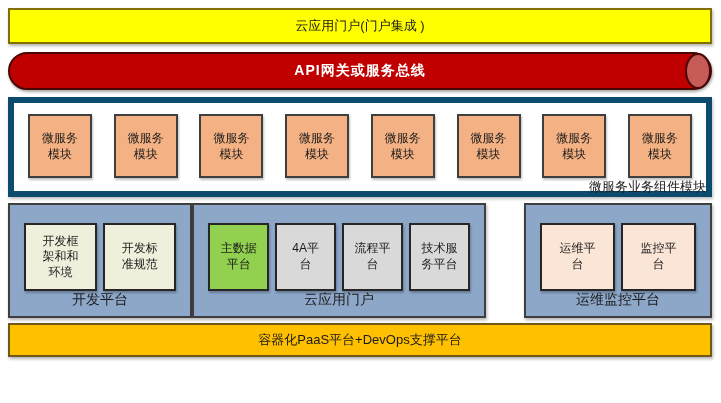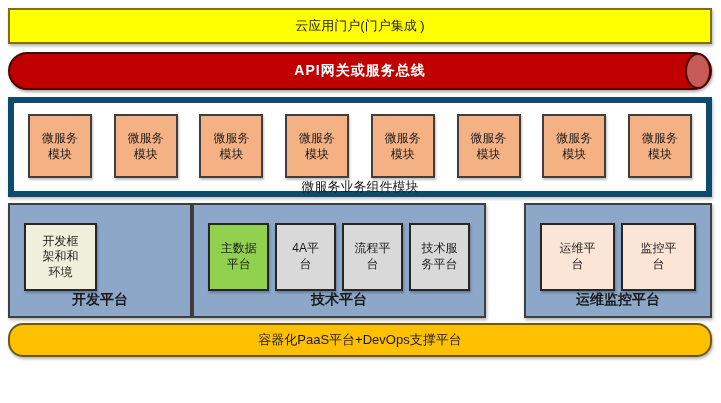--- a/index.html
+++ b/index.html
@@ -17,21 +17,21 @@
   .bar {
     width: 704px;
     display: flex; align-items: center; justify-content: center;
     border: 2px solid #7F7000;
     box-shadow: 1px 2px 3px rgba(0,0,0,0.30);
     font-size: 13px;
     text-align: center;
   }
   .top-bar { height: 36px; }
   .infra-bar { border-color: #6E5A14; }
-  .paas-bar { height: 34px; margin-top: 5px; border-radius: 15px; }
+  .paas-bar { height: 34px; margin-top: 5px; }
   .iaas-bar { height: 35px; margin-top: 5px; }
 
   
   .cylinder {
     position: relative;
     width: 704px; height: 38px;
     margin-top: 8px;
     background: #C00000;
     border: 2px solid #4A0505;
     border-radius: 19px;
@@ -66,21 +66,21 @@
   .micro-box {
     width: 64px; height: 64px;
     border: 2px solid #3F3F3F;
     box-shadow: 1px 2px 2px rgba(0,0,0,0.25);
     display: flex; align-items: center; justify-content: center;
     font-size: 12px; line-height: 1.35;
     text-align: center; white-space: pre-line;
   }
   .micro-label {
     margin-top: auto;
-    text-align: center;
+    text-align: right;
     font-size: 13px;
     padding-bottom: 17px;
   }
 
   
   .panels {
     width: 704px; margin-top: 6px;
     display: flex; justify-content: space-between;
   }
   .panel {
@@ -103,21 +103,21 @@
     display: flex; align-items: center; justify-content: center;
     font-size: 12px; line-height: 1.3;
     text-align: center; white-space: pre-line;
   }
   .panel-dev  .pbox { width: 73px; }
   .panel-tech .pbox { width: 61px; }
   .panel-ops  .pbox { width: 75px; }
   .panel-label {
     margin-top: auto;
     text-align: center;
-    font-weight: bold;
+    font-weight: normal;
     font-size: 14px;
     padding-bottom: 7px;
     border-radius: 9px;
   }
 </style>
 </head>
 <body>
 
 <div class="page">
   <div class="stack">
@@ -153,36 +153,38 @@
       <div class="micro-label">微服务业务组件模块</div>
     </div>
 
     <div class="panels">
 
       <div class="panel panel-dev" style="background-color: rgb(141, 167, 201);">
         <div class="panel-boxes">
           <div class="pbox" style="background-color: rgb(239, 239, 220);">开发框
 架和和
 环境</div>
+          <div class="pbox" style="background-color: rgb(239, 239, 220);">开发标
+准规范</div>
         </div>
         <div class="panel-label">开发平台</div>
       </div>
 
       <div class="panel panel-tech" style="background-color: rgb(141, 167, 201);">
         <div class="panel-boxes">
           <div class="pbox" style="background-color: rgb(146, 208, 80);">主数据
 平台</div>
           <div class="pbox" style="background-color: rgb(217, 217, 217);">4A平
 台</div>
           <div class="pbox" style="background-color: rgb(217, 217, 217);">流程平
 台</div>
           <div class="pbox" style="background-color: rgb(217, 217, 217);">技术服
 务平台</div>
         </div>
-        <div class="panel-label">技术平台</div>
+        <div class="panel-label">云应用门户</div>
       </div>
 
       <div class="panel panel-ops" style="background-color: rgb(141, 167, 201);">
         <div class="panel-boxes">
           <div class="pbox" style="background-color: rgb(251, 229, 214);">运维平
 台</div>
           <div class="pbox" style="background-color: rgb(251, 229, 214);">监控平
 台</div>
         </div>
         <div class="panel-label">运维监控平台</div>

